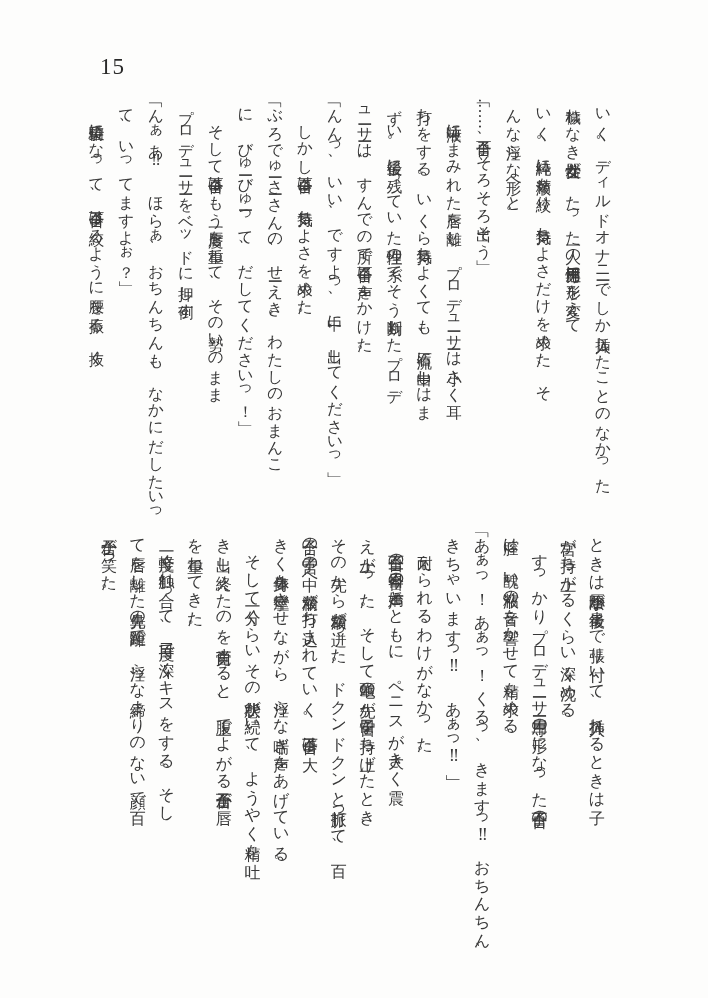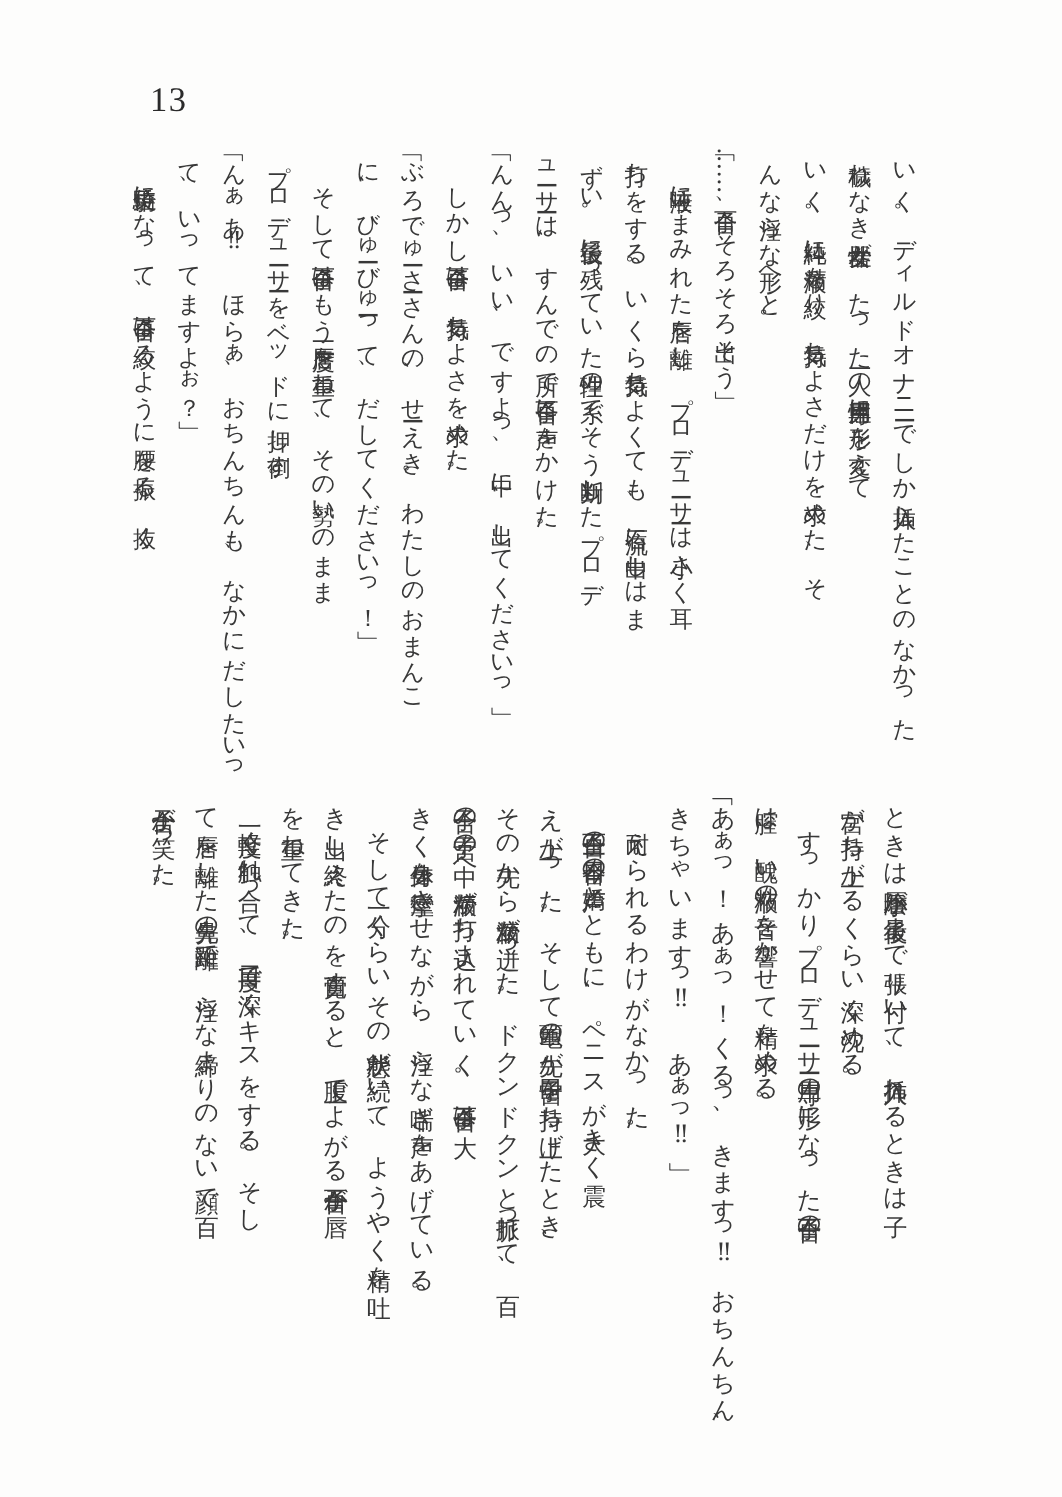--- a/index.html
+++ b/index.html
@@ -48,21 +48,21 @@
     width: 516px;
     height: 404px;
     font-size: 16px;
   }
   .vblock.bottom .tline { line-height: 28.7px; }
 </style>
 </head>
 <body>
 
 <div class="page">
-  <div class="page-number">13</div>
+  <div class="page-number">15</div>
 
   <div class="vblock top">
       <div class="tline">いく。ディルドオナニーでしか挿入したことのなかった</div>
       <div class="tline">穢れなき女性器が、たった一人の男性専用に形を変えて</div>
       <div class="tline">いく。純粋に精液を絞り、気持ちよさだけを求めた、そ</div>
       <div class="tline">んな淫らな形へと。</div>
       <div class="tline">「……百合子、そろそろ出そう」</div>
       <div class="tline">　唾液にまみれた唇を離し、プロデューサーは小さく耳</div>
       <div class="tline">打ちをする。いくら気持ちよくても、流石に中出しはま</div>
       <div class="tline">ずい。最後に残っていた理性の糸でそう判断したプロデ</div>

